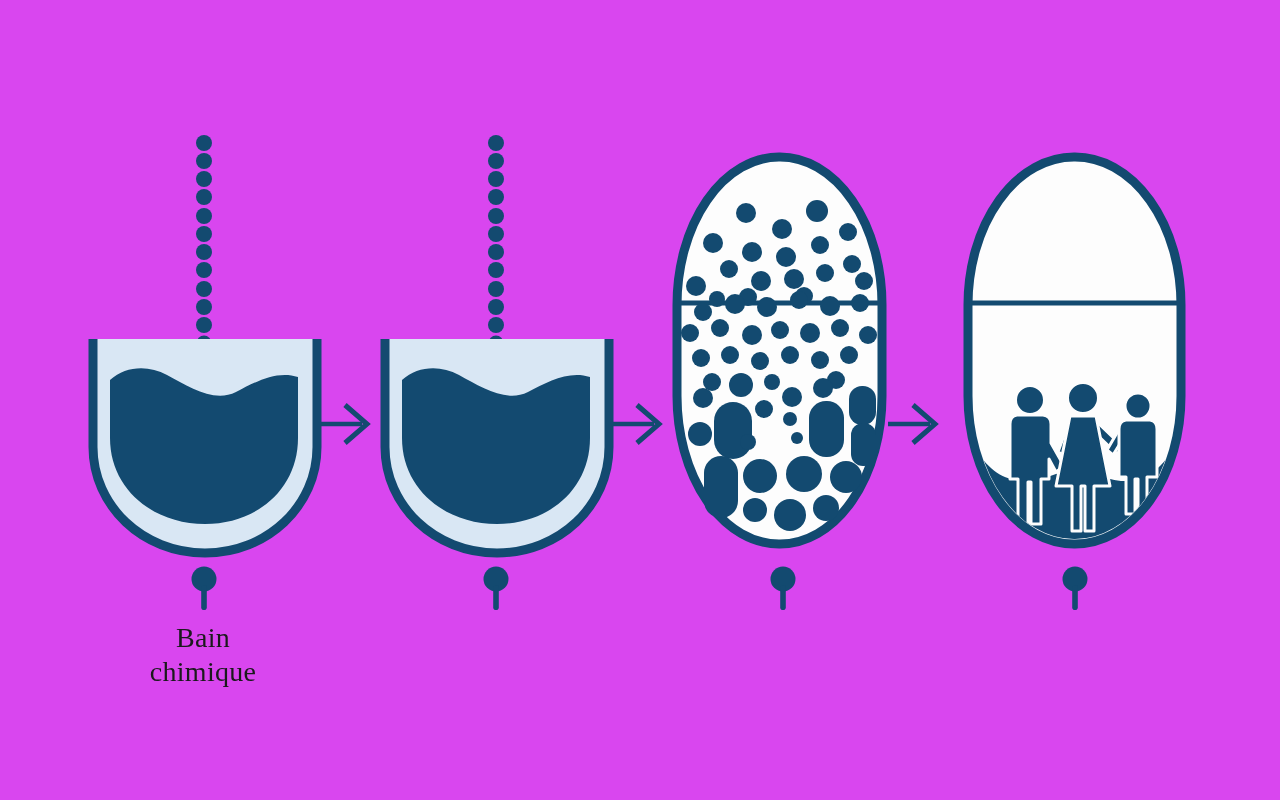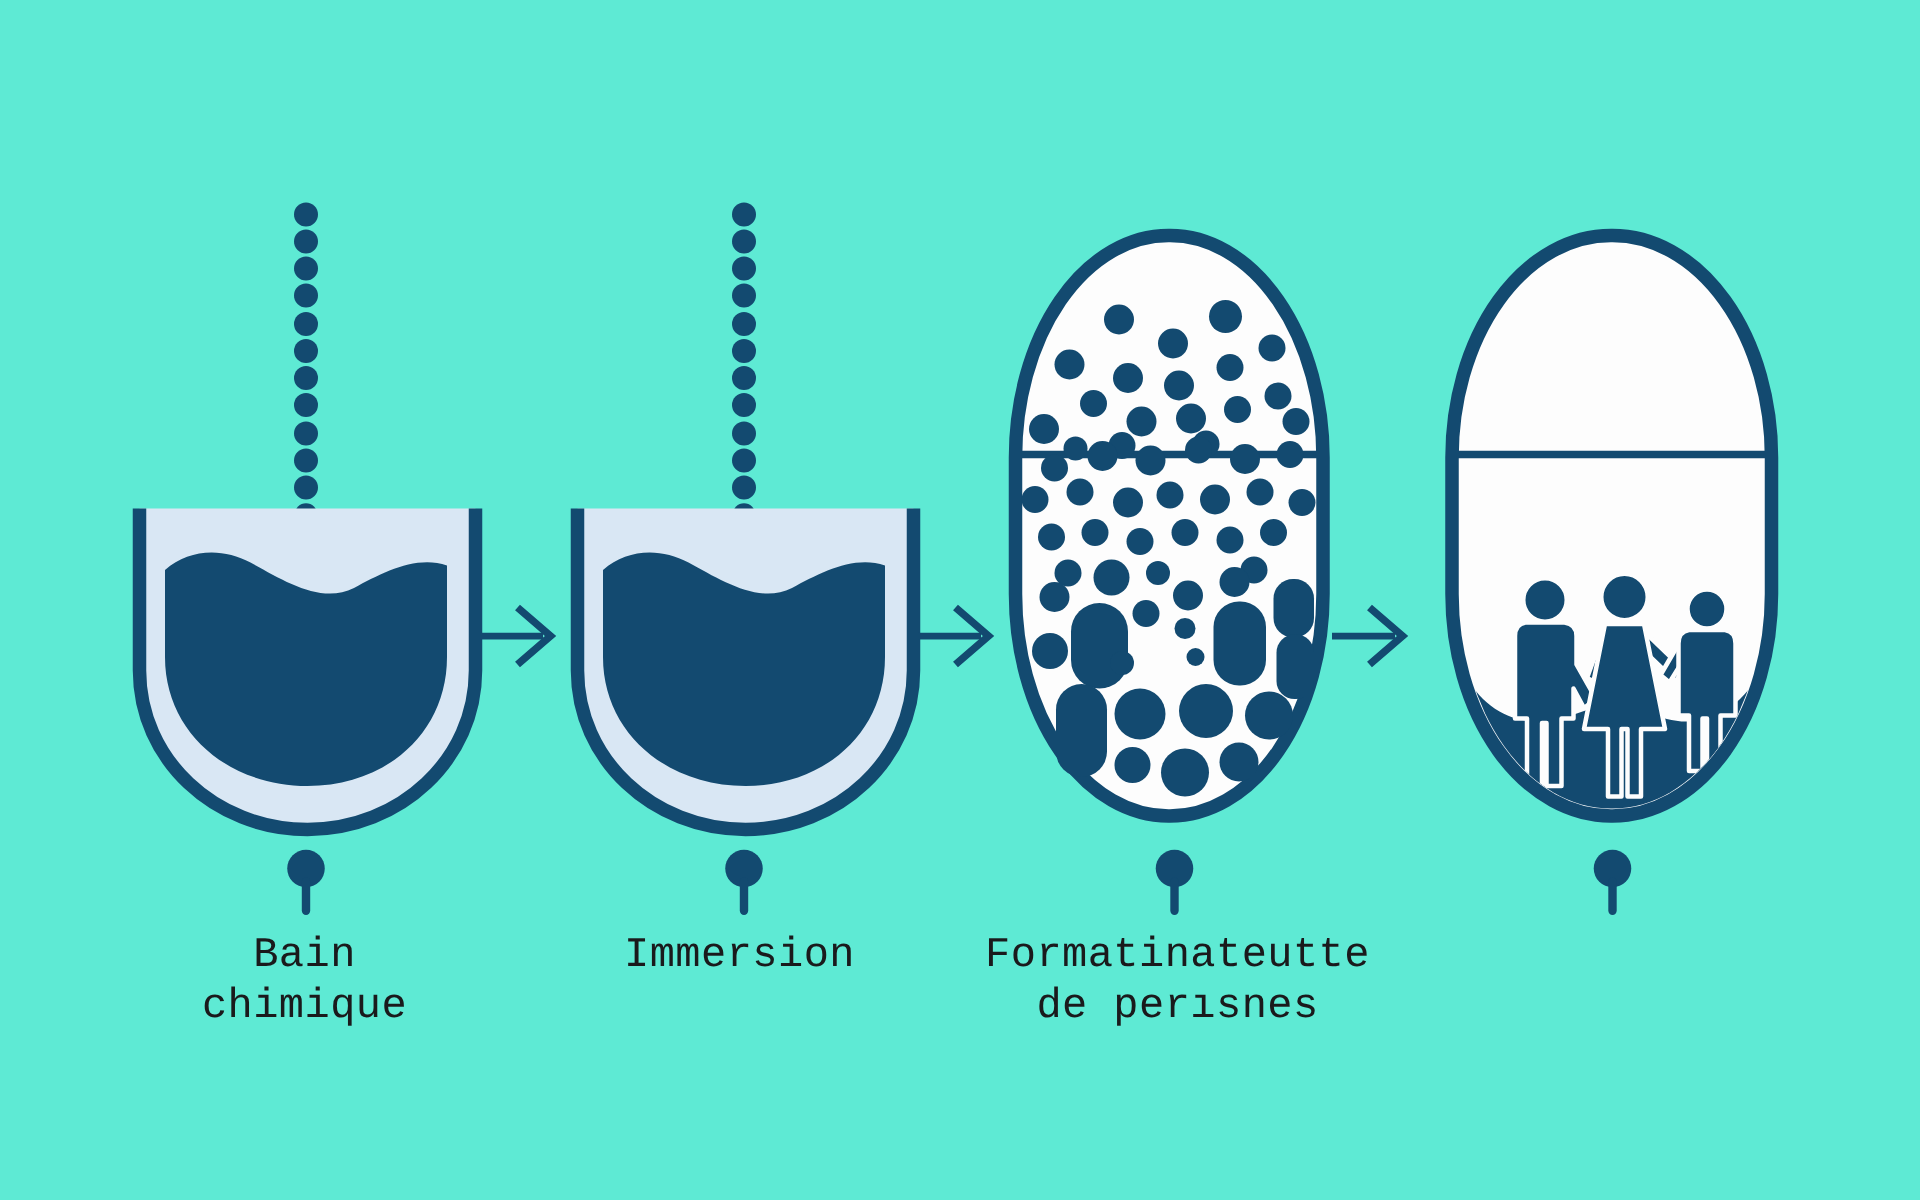--- a/index.html
+++ b/index.html
@@ -1,22 +1,22 @@
 <!DOCTYPE html>
 <html><head>
 <meta charset="utf-8">
 <style>
   html, body { margin: 0; padding: 0; }
   .stage {
     position: relative;
     width: 1280px;
     height: 800px;
-    background: #5eead4;
+    background: #d946ef;
     overflow: hidden;
-    font-family: Liberation Mono, monospace;
+    font-family: Liberation Serif, serif;
   }
   .stage svg { position: absolute; left: 0; top: 0; }
   .step-label {
     position: absolute;
     top: 621px;
     transform: translateX(-50%);
     text-align: center;
     color: #1a1a1c;
     font-size: 28px;
     line-height: 34px;
@@ -176,20 +176,15 @@
       </g>
     </g>
     <use href="#pin" x="1075" y="579"></use>
   </svg>
 
   <div class="step-label" style="left:203px">
     <span class="line">Bain</span>
     <span class="line">chimique</span>
   </div>
   <div class="step-label" style="left:493px">
-    <span class="line">Immersion</span>
-  </div>
-  <div class="step-label" style="left:785px">
-    <span class="line">Formatinateutte</span>
-    <span class="line">de perısnes</span>
   </div>
 
 </div>
 
 </body></html>

